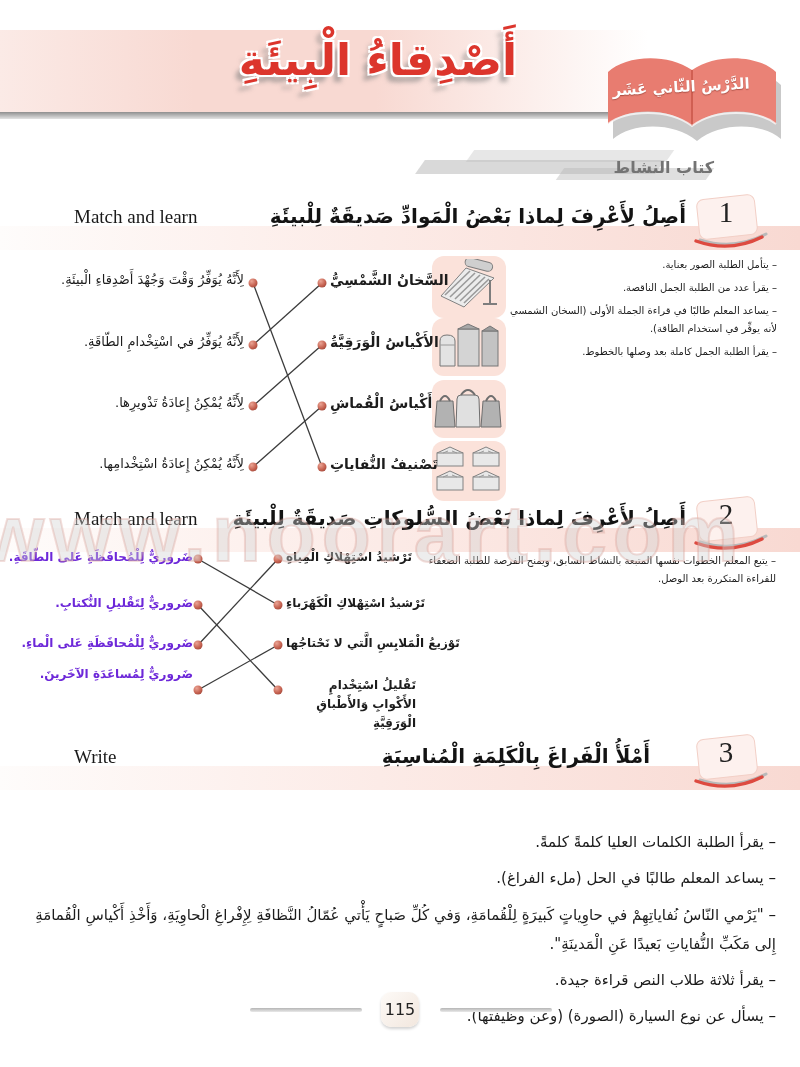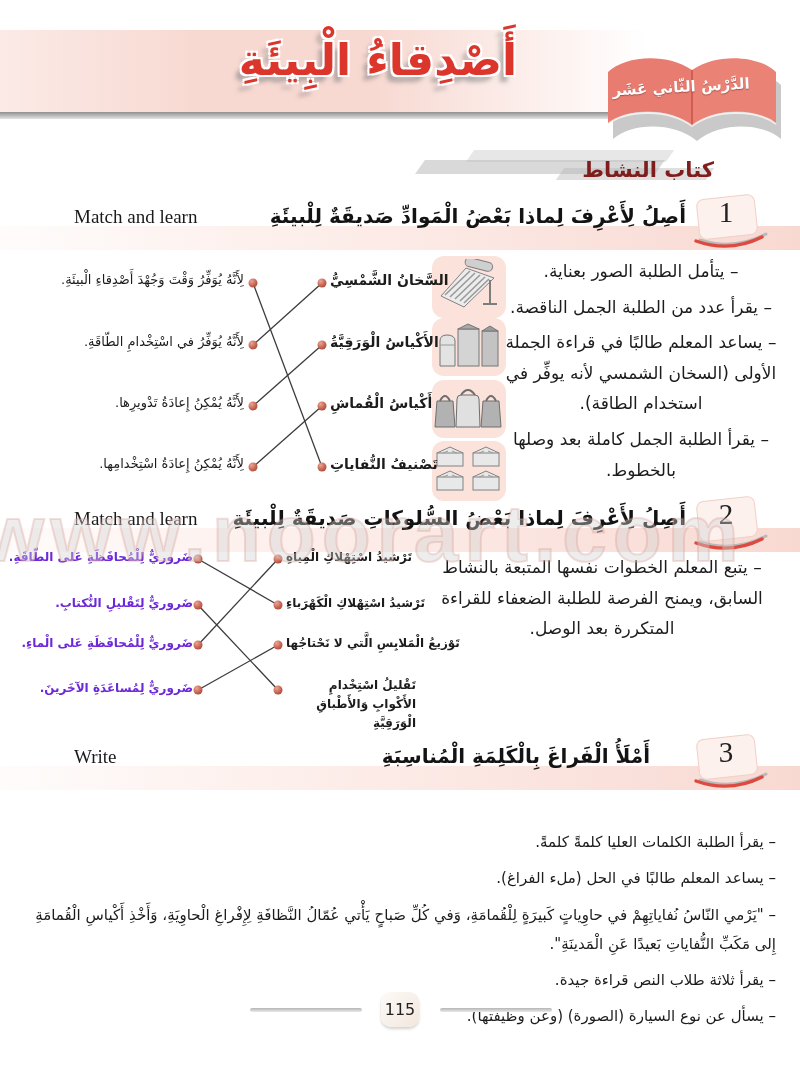--- a/index.html
+++ b/index.html
@@ -15,21 +15,21 @@
     text-shadow:2px 2px 0 #fff,-2px -2px 0 #fff,2px -2px 0 #fff,-2px 2px 0 #fff,
                 -6px 7px 4px rgba(125,125,125,.55);}
   .gray-bar{top:112px;left:0;width:624px;height:7px;border-radius:0 4px 4px 0;
     background:linear-gradient(to bottom,#8f8f8f,#e3e3e3);}
   .book-wrap{top:44px;left:596px;width:192px;height:112px;}
   .book-label{position:absolute;top:34px;left:10px;width:150px;text-align:center;
     color:#fff;font-weight:bold;font-size:15px;transform:rotate(-3deg);
     text-shadow:0 1px 1px rgba(120,40,30,.5);}
   .activity-wrap{top:146px;left:410px;width:312px;height:44px;}
   .stroke{position:absolute;background:#b9b9b9;opacity:.55;transform:skewX(-35deg);}
-  .activity-text{position:absolute;right:8px;top:12px;font-size:21px;font-weight:bold;color:#7f1d1d;}
+  .activity-text{position:absolute;right:8px;top:12px;font-size:16px;font-weight:bold;color:#737373;}
 
   
   .sec-band{left:0;width:800px;height:24px;
     background:linear-gradient(to left,#f8d9d2 0%,#fbe5e0 35%,#fdf1ee 70%,#fefcfb 100%);}
   .sec-title{font-size:20px;font-weight:bold;color:#131313;direction:rtl;white-space:nowrap;}
   .sec-en{font-family:"Liberation Serif",serif;font-size:19px;color:#1a1a1a;}
   .badge{width:82px;height:58px;}
   .badge .num{position:absolute;top:2px;left:0;width:72px;text-align:center;
     font-family:"Liberation Serif",serif;font-size:29px;color:#222;}
 
@@ -37,21 +37,21 @@
   .dot{width:9px;height:9px;border-radius:50%;transform:translate(-50%,-50%);z-index:4;
     background:radial-gradient(circle at 35% 30%,#eba494,#c4604f 55%,#8c3c2f);}
   #lines-svg{position:absolute;top:0;left:0;z-index:3;pointer-events:none;}
   .m-label{direction:rtl;white-space:nowrap;font-size:14px;font-weight:bold;z-index:2;}
   .m-reason{direction:rtl;white-space:nowrap;font-size:13px;z-index:2;}
   .m-reason2{direction:rtl;white-space:nowrap;font-size:12px;font-weight:bold;color:#6d28d9;z-index:2;}
   .m-beh{direction:rtl;white-space:nowrap;font-size:12px;font-weight:bold;z-index:2;}
   .img-box{width:72px;border-radius:12px;background:#fbe2da;padding:3px 1px;z-index:2;}
 
   
-  .instr{direction:rtl;text-align:center;font-size:17px;line-height:1.8;z-index:2;}
+  .instr{direction:rtl;text-align:right;font-size:10px;line-height:1.8;z-index:2;}
   .instr div{margin-bottom:5px;}
   .instr3{direction:rtl;text-align:right;font-size:15px;line-height:1.95;}
   .instr3 div{margin-bottom:7px;}
 
   
   .watermark{top:488px;left:-18px;width:860px;z-index:6;pointer-events:none;
     font-family:"Liberation Sans",sans-serif;font-size:80px;font-weight:bold;letter-spacing:6px;
     color:rgba(210,210,210,.40);-webkit-text-stroke:2px rgba(214,150,140,.30);white-space:nowrap;}
 
   
@@ -196,21 +196,21 @@
   </div>
 
   <div class="abs m-beh" style="left:286px;top:550px;">تَرْشيدُ اسْتِهْلاكِ الْمِياهِ</div>
   <div class="abs m-beh" style="left:286px;top:596px;">تَرْشيدُ اسْتِهْلاكِ الْكَهْرَباءِ</div>
   <div class="abs m-beh" style="left:286px;top:636px;">تَوْزيعُ الْمَلابِسِ الَّتي لا نَحْتاجُها</div>
   <div class="abs m-beh" style="left:286px;top:676px;width:130px;white-space:normal;text-align:right;line-height:1.6;">تَقْليلُ اسْتِخْدامِ الأَكْوابِ وَالأَطْباقِ الْوَرَقِيَّةِ</div>
 
   <div class="abs m-reason2" style="right:607px;top:550px;">ضَروريٌّ لِلْمُحافَظَةِ عَلى الطّاقَةِ.</div>
   <div class="abs m-reason2" style="right:607px;top:596px;">ضَروريٌّ لِتَقْليلِ النُّكتابِ.</div>
   <div class="abs m-reason2" style="right:607px;top:636px;">ضَروريٌّ لِلْمُحافَظَةِ عَلى الْماءِ.</div>
-  <div class="abs m-reason2" style="right:607px;top:681px;">ضَروريٌّ لِمُساعَدَةِ الآخَرينَ.</div>
+  <div class="abs m-reason2" style="right:607px;top:667px;">ضَروريٌّ لِمُساعَدَةِ الآخَرينَ.</div>
 
   <span class="abs dot" style="left:198px;top:559px;"></span>
   <span class="abs dot" style="left:198px;top:605px;"></span>
   <span class="abs dot" style="left:198px;top:645px;"></span>
   <span class="abs dot" style="left:198px;top:690px;"></span>
   <span class="abs dot" style="left:278px;top:559px;"></span>
   <span class="abs dot" style="left:278px;top:605px;"></span>
   <span class="abs dot" style="left:278px;top:645px;"></span>
   <span class="abs dot" style="left:278px;top:690px;"></span>
 

